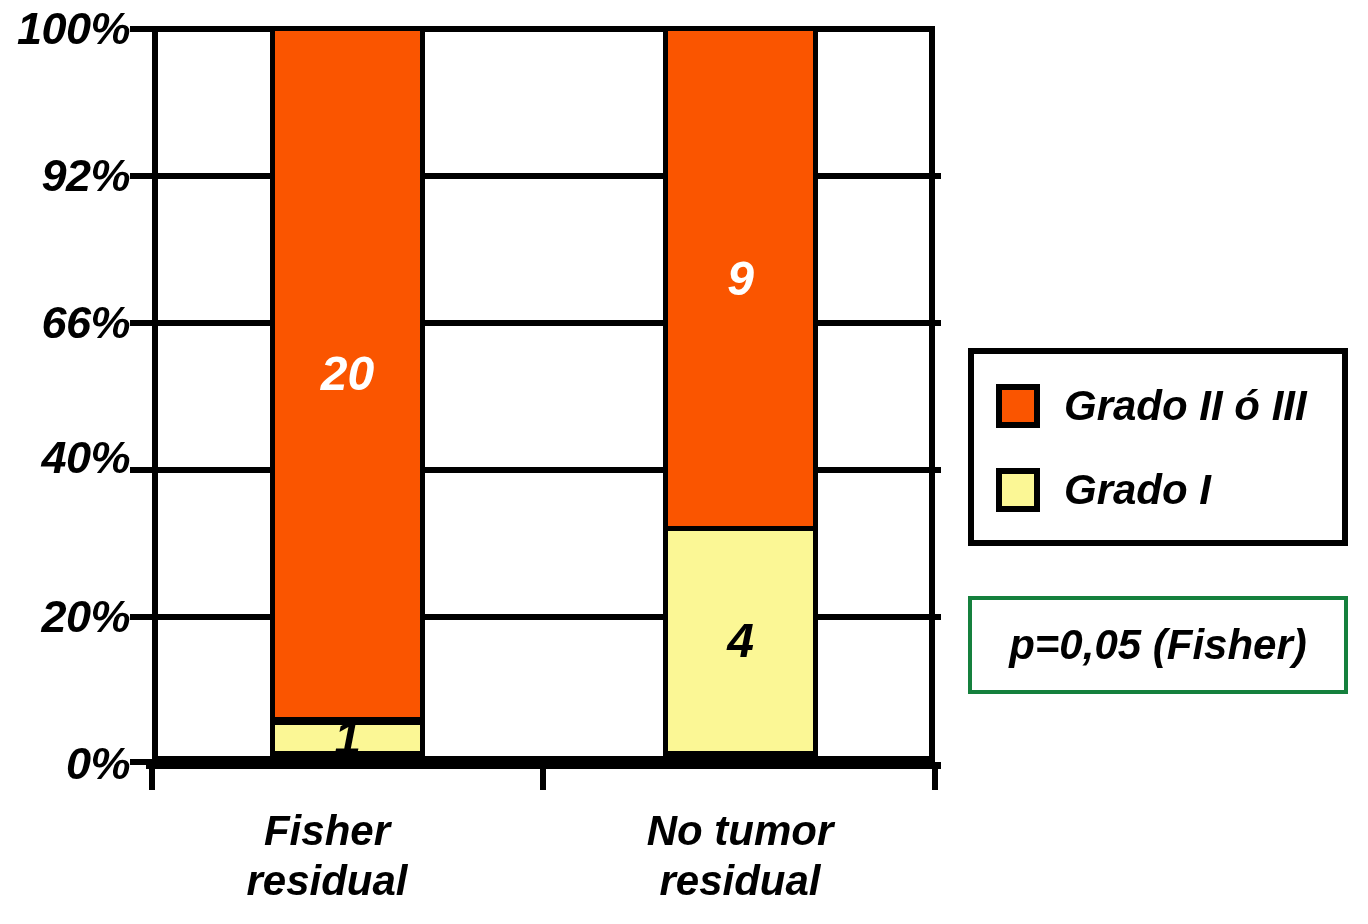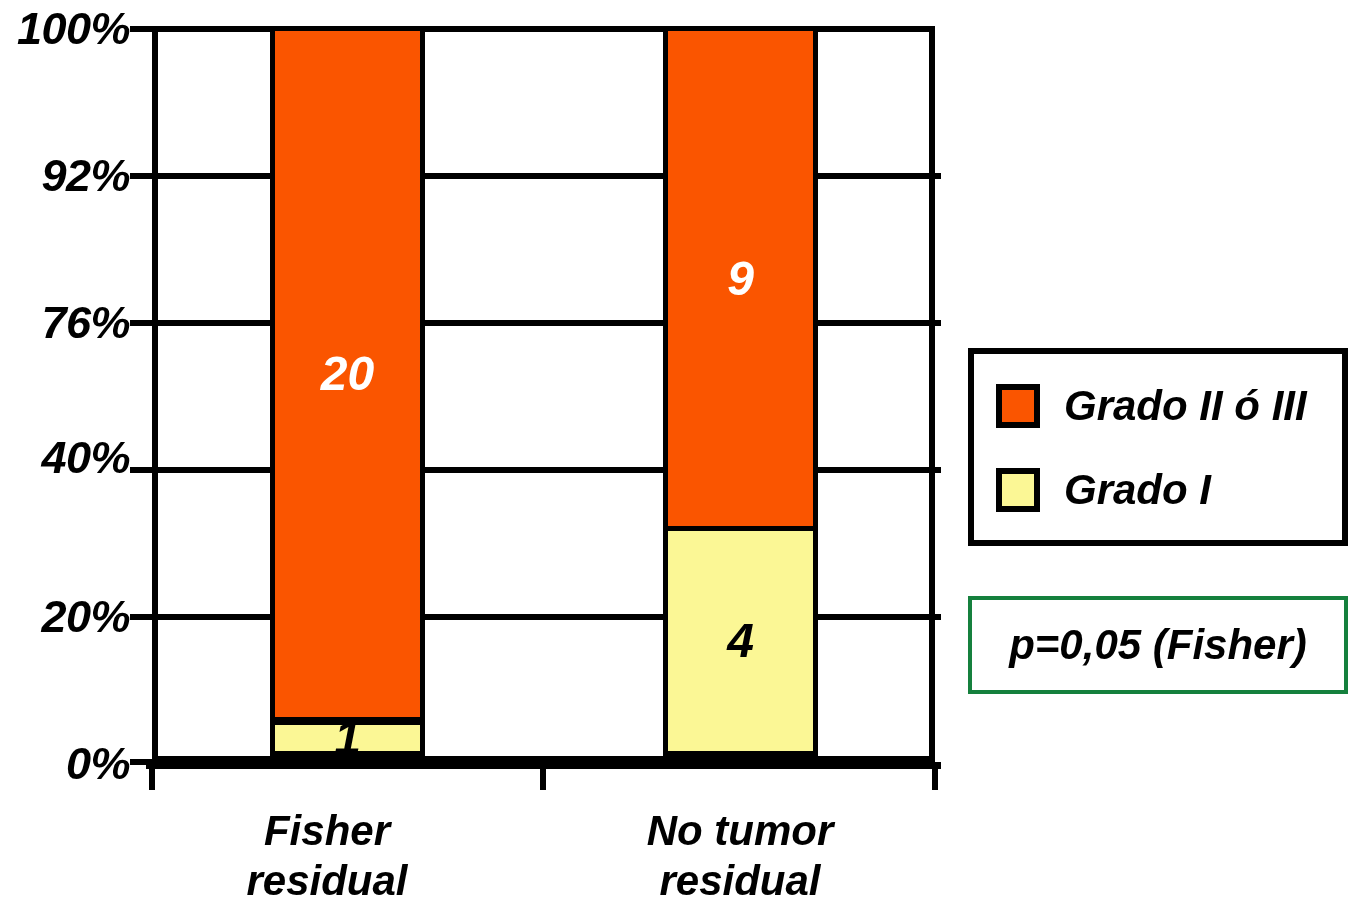--- a/index.html
+++ b/index.html
@@ -169,21 +169,21 @@
     white-space: nowrap;
   }
 </style>
 </head>
 <body>
 
 <div id="root">
 
   <div class="ylabel" style="top: 3px;">100%</div>
   <div class="ylabel" style="top: 150px;">92%</div>
-  <div class="ylabel" style="top: 297px;">76%</div>
+  <div class="ylabel" style="top: 297px;">66%</div>
   <div class="ylabel" style="top: 432px;">40%</div>
   <div class="ylabel" style="top: 591px;">20%</div>
   <div class="ylabel" style="top: 738px;">0%</div>
 
   <div class="ytick" style="left:130px; top:26px;"></div>
   <div class="ytick" style="left:130px; top:173px;"></div>
   <div class="ytick" style="left:130px; top:320px;"></div>
   <div class="ytick" style="left:130px; top:467px;"></div>
   <div class="ytick" style="left:130px; top:614px;"></div>
   <div class="ytick" style="left:130px; top:759px;"></div>

